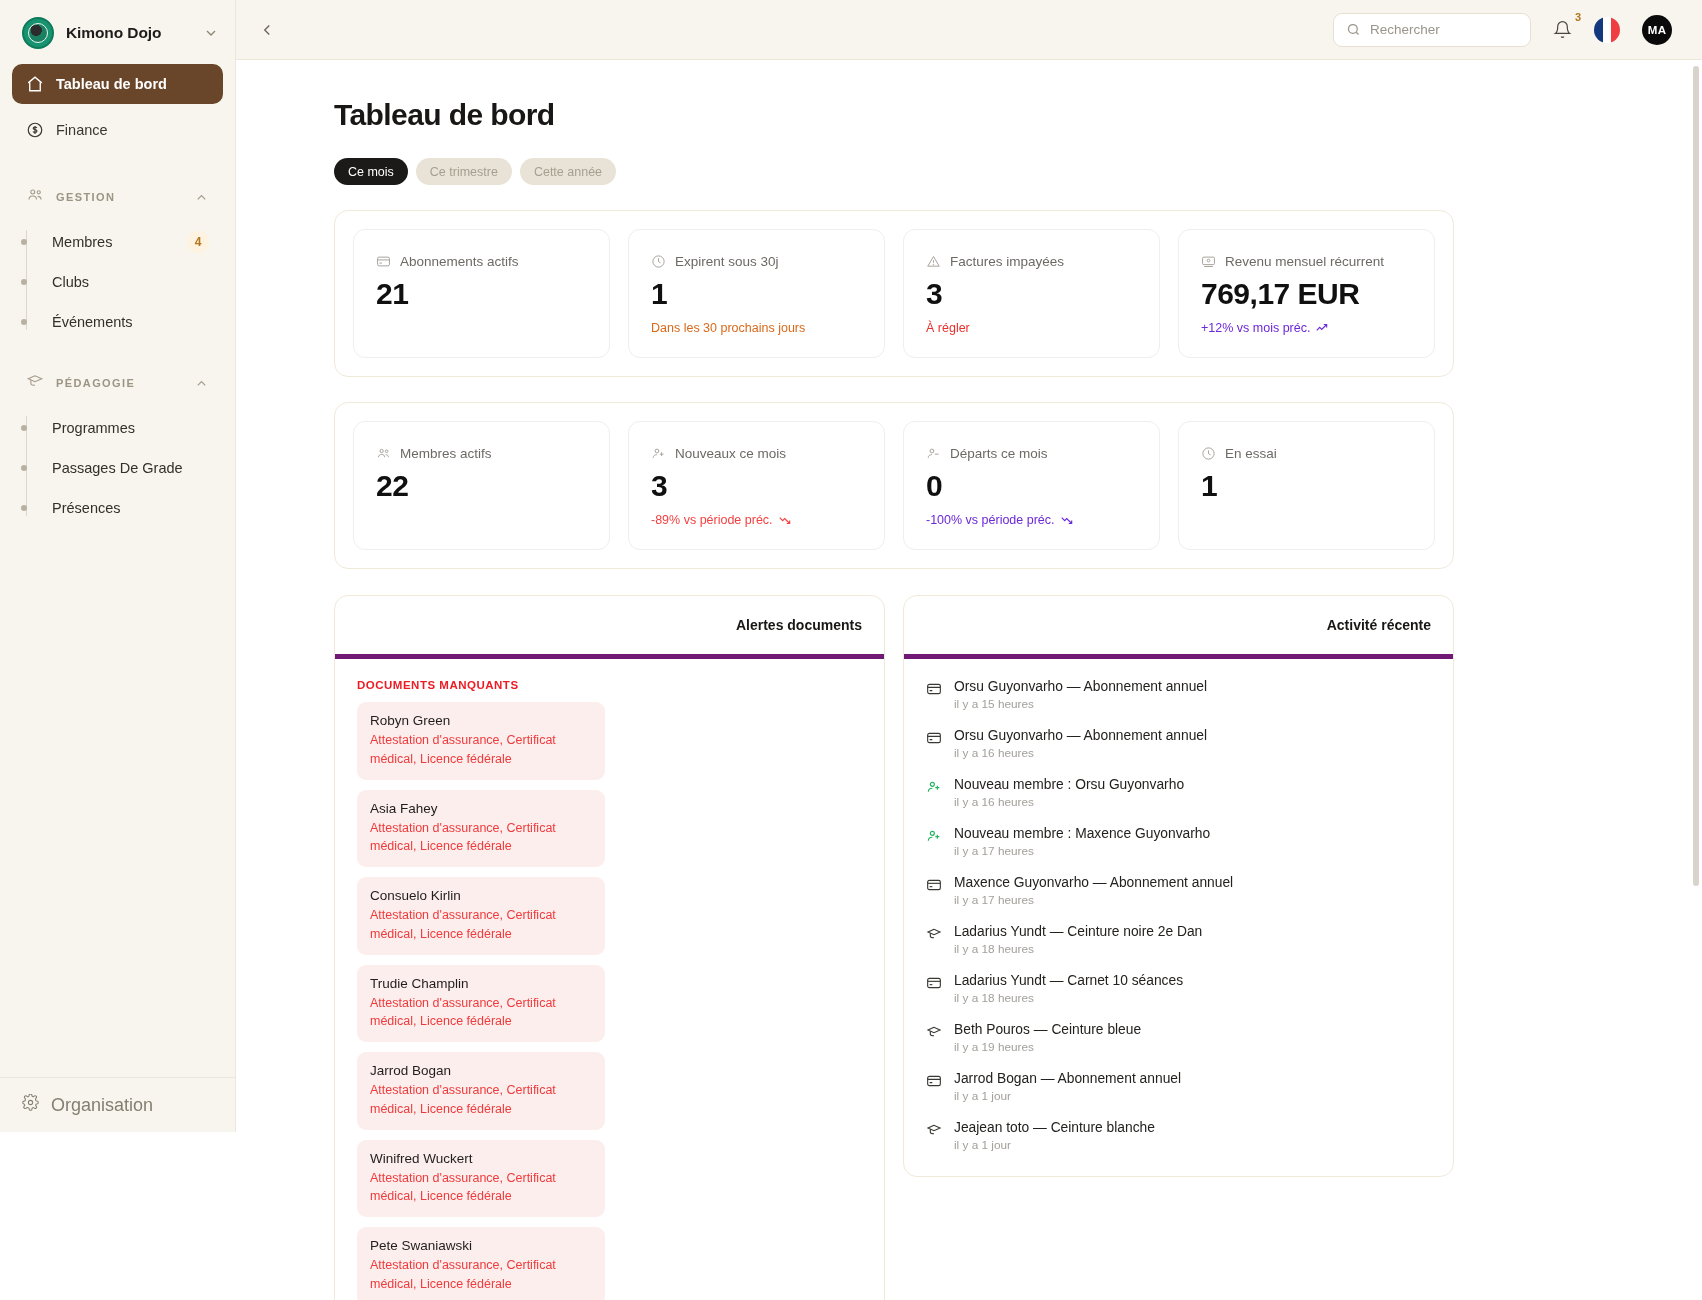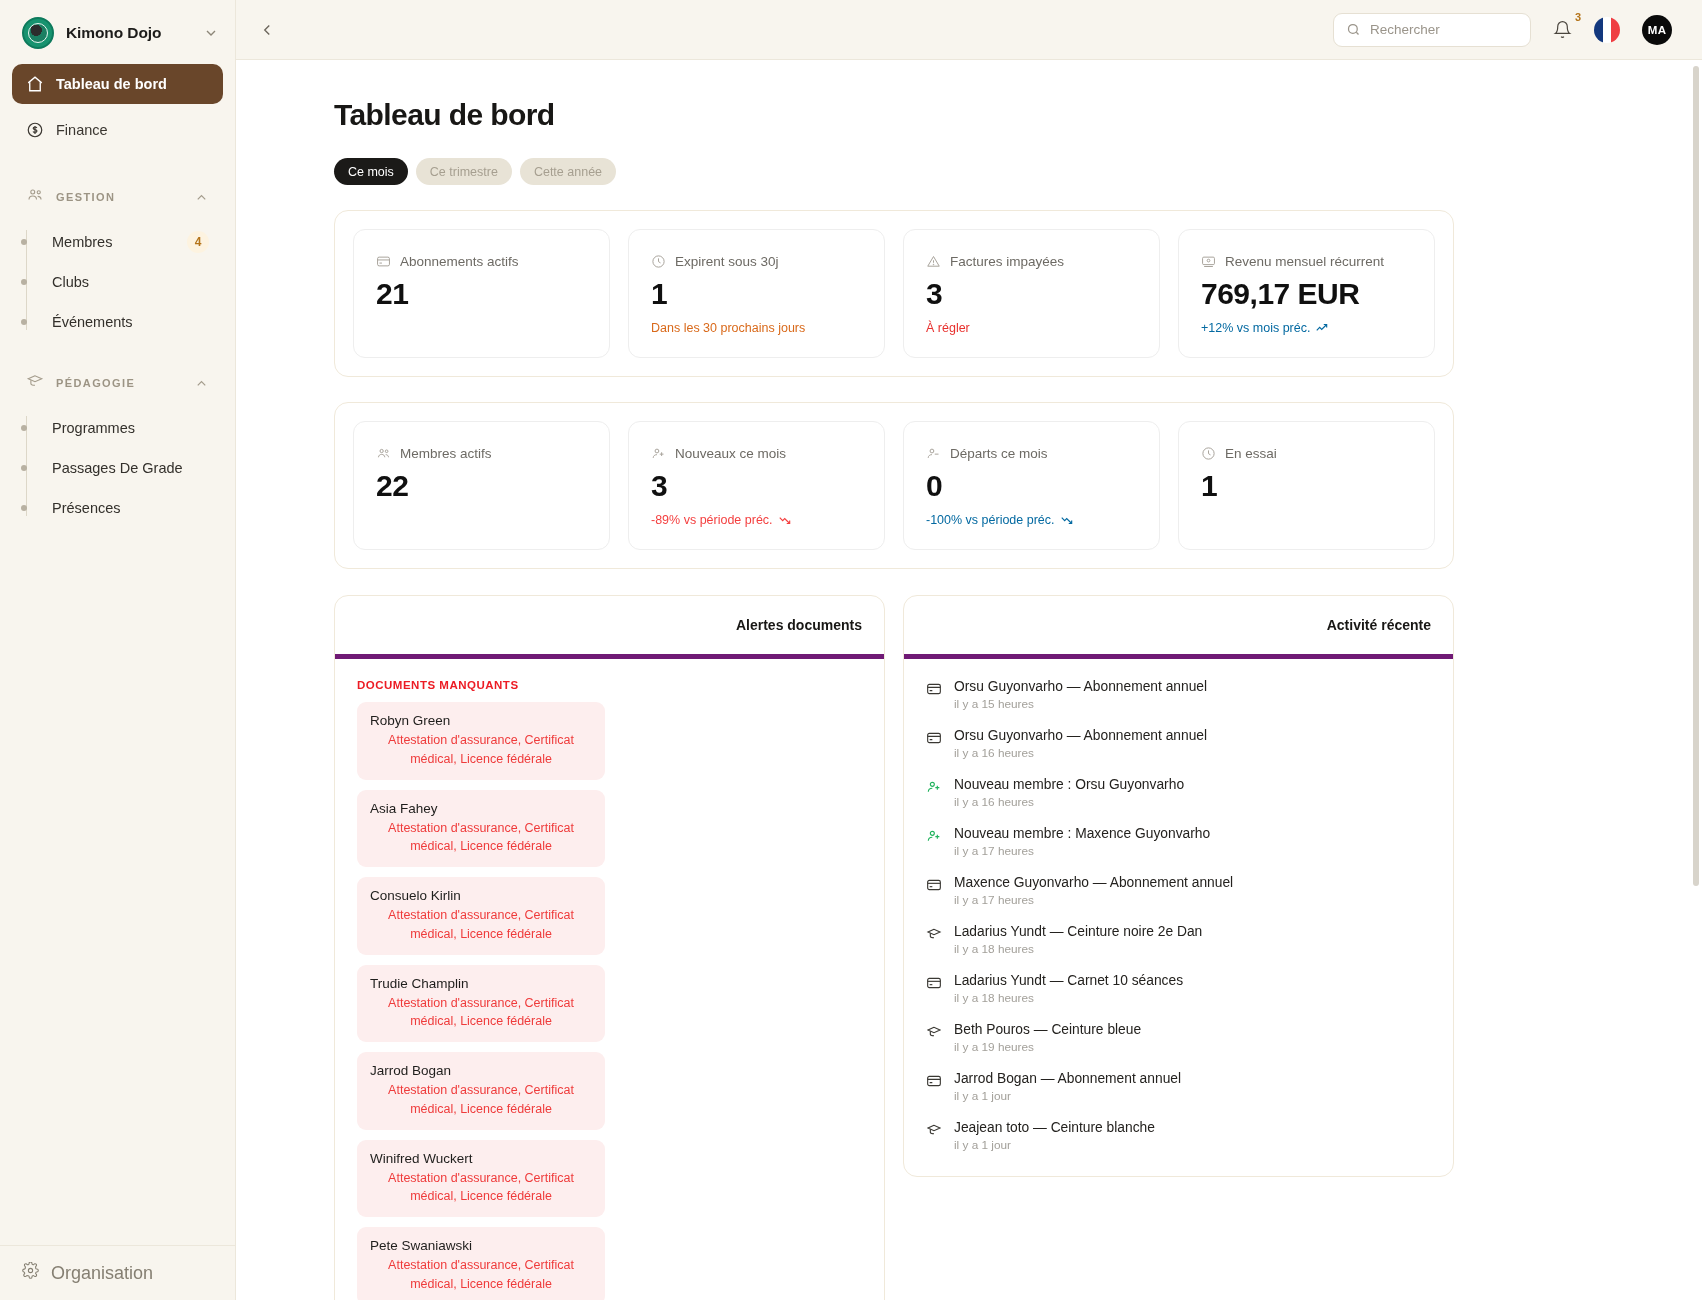--- a/index.html
+++ b/index.html
@@ -6,21 +6,21 @@
   html, body {
     width: 1702px; height: 1300px;
     font-family: "Liberation Sans", sans-serif;
     background: #ffffff;
     overflow: hidden;
   }
   .app { display: flex; width: 1702px; height: 1300px; position: relative; }
 
   
   .sidebar {
-    width: 236px; height: 1300px; flex: 0 0 236px;
+    width: 236px; height: 1132px; flex: 0 0 236px;
     background: #f8f5ee;
     border-right: 1px solid #ece7db;
     position: relative;
     display: flex; flex-direction: column;
   }
   .brand {
     display: flex; align-items: center; gap: 12px;
     padding: 16px 16px 10px 22px; height: 60px;
   }
   .brand-logo {
@@ -135,21 +135,21 @@
   }
   .kpi {
     flex: 1 1 0; border: 1px solid #eeeeee; border-radius: 12px; background: #fff;
     padding: 24px 38px 22px 22px; min-height: 109px;
   }
   .kpi-head { display: flex; align-items: center; gap: 9px; color: #6d6a64; font-size: 13.5px; }
   .kpi-head .ico { display: flex; color: #a9a49c; }
   .kpi-value { font-size: 30px; font-weight: 700; color: #101010; margin-top: 8px; letter-spacing: -0.5px; }
   .kpi-note { font-size: 12.5px; margin-top: 10px; display: flex; align-items: center; gap: 5px; }
   .note-orange { color: #d9691a; } .note-red { color: #e8312e; }
-  .note-green { color: #0369a1; } .note-reddown { color: #f43f3f; }
+  .note-green { color: #6d28d9; } .note-reddown { color: #f43f3f; }
 
   .panels { display: flex; gap: 18px; margin-top: 26px; width: 1120px; }
   .panel {
     flex: 1 1 0; border: 1px solid #f0e9da; border-radius: 14px; background: #fff;
     overflow: hidden;
   }
   .panel-head {
     padding: 21px 22px; font-size: 14px; font-weight: 700; color: #181715;
     border-bottom: 5px solid #701a75;
     text-align: right;
@@ -157,21 +157,21 @@
   .panel-body { padding: 20px 22px 22px 22px; }
   .alert-label {
     color: #ec1c24; font-size: 11.5px; font-weight: 700; letter-spacing: .5px;
     margin-bottom: 11px;
   }
   .alert-item {
     background: #fdeeee; border-radius: 9px; padding: 11px 13px; margin-bottom: 10px;
     width: 248px; cursor: pointer;
   }
   .alert-name { font-size: 13.5px; color: #1f1e1c; margin-bottom: 3px; }
-  .alert-docs { font-size: 12.5px; color: #ef3b3b; line-height: 1.5; text-align: center; }
+  .alert-docs { font-size: 12.5px; color: #ef3b3b; line-height: 1.5; }
 
   .act-item { display: flex; gap: 12px; margin-bottom: 17px; align-items: flex-start; }
   .act-ico { width: 16px; height: 16px; flex: 0 0 16px; margin-top: 2px; display: flex; color: #3a3833; }
   .act-ico.green { color: #21b35e; }
   .act-text { font-size: 13.8px; color: #24221f; }
   .act-time { font-size: 11.8px; color: #a3a09a; margin-top: 3px; }
 
   .scrollbar {
     position: absolute; right: 3px; top: 66px; width: 6px; height: 820px;
     background: #d8d4cb; border-radius: 3px;

